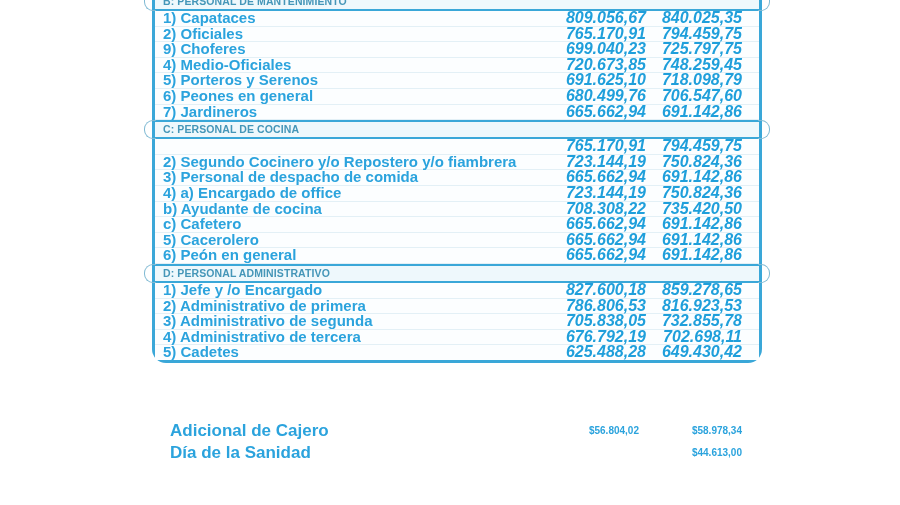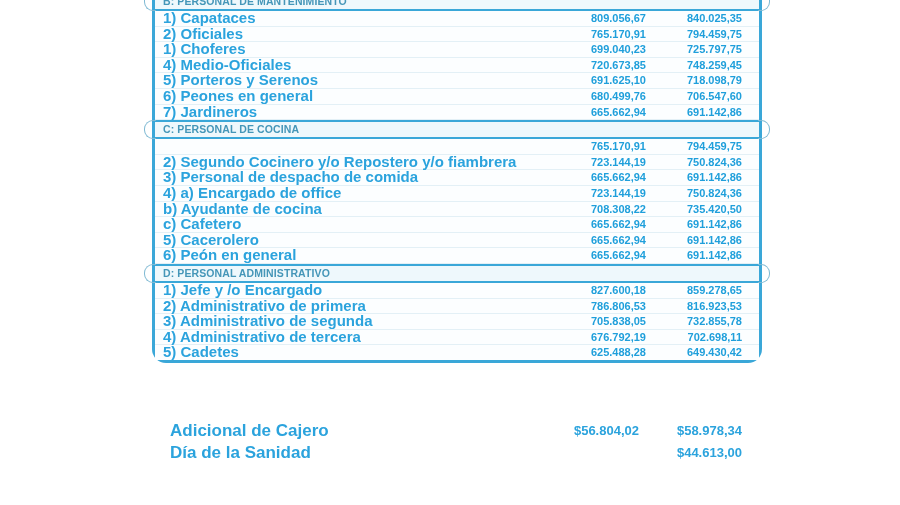--- a/index.html
+++ b/index.html
@@ -115,25 +115,26 @@
     color: #2ba3dd;
     white-space: nowrap;
     text-align: center;
   }
   .row .cell-v1,
   .row .cell-v2 {
     position: absolute;
     top: 0;
     height: 14.6px;
     line-height: 14.6px;
-    font-size: 11px;
+    font-size: 16px;
     font-weight: bold;
     color: #1f9fdb;
     text-align: right;
     white-space: nowrap;
+    font-style: italic;
   }
   .row .cell-v1 { left: 403px; width: 88px; }
   .row .cell-v2 { left: 497px; width: 90px; }
 
   
   #footer-extras {
     position: absolute;
     left: 152px;
     top: 420px;
     width: 620px;
@@ -151,21 +152,21 @@
     font-size: 17px;
     font-weight: bold;
     color: #2ba3dd;
     white-space: nowrap;
   }
   .extra-v1, .extra-v2 {
     position: absolute;
     top: 0;
     height: 22px;
     line-height: 22px;
-    font-size: 13px;
+    font-size: 10px;
     font-weight: bold;
     color: #2ba3dd;
     text-align: right;
     white-space: nowrap;
   }
   .extra-v1 { left: 395px; width: 92px; }
   .extra-v2 { left: 495px; width: 95px; }
 </style>
 </head>
 <body>
@@ -186,21 +187,21 @@
             <span class="cell-label">1) Capataces</span>
             <span class="cell-v1">809.056,67</span>
             <span class="cell-v2">840.025,35</span>
           </div>
           <div class="row">
             <span class="cell-label">2) Oficiales</span>
             <span class="cell-v1">765.170,91</span>
             <span class="cell-v2">794.459,75</span>
           </div>
           <div class="row">
-            <span class="cell-label">1) Choferes</span>
+            <span class="cell-label">9) Choferes</span>
             <span class="cell-v1">699.040,23</span>
             <span class="cell-v2">725.797,75</span>
           </div>
           <div class="row">
             <span class="cell-label">4) Medio-Oficiales</span>
             <span class="cell-v1">720.673,85</span>
             <span class="cell-v2">748.259,45</span>
           </div>
           <div class="row">
             <span class="cell-label">5) Porteros y Serenos</span>

